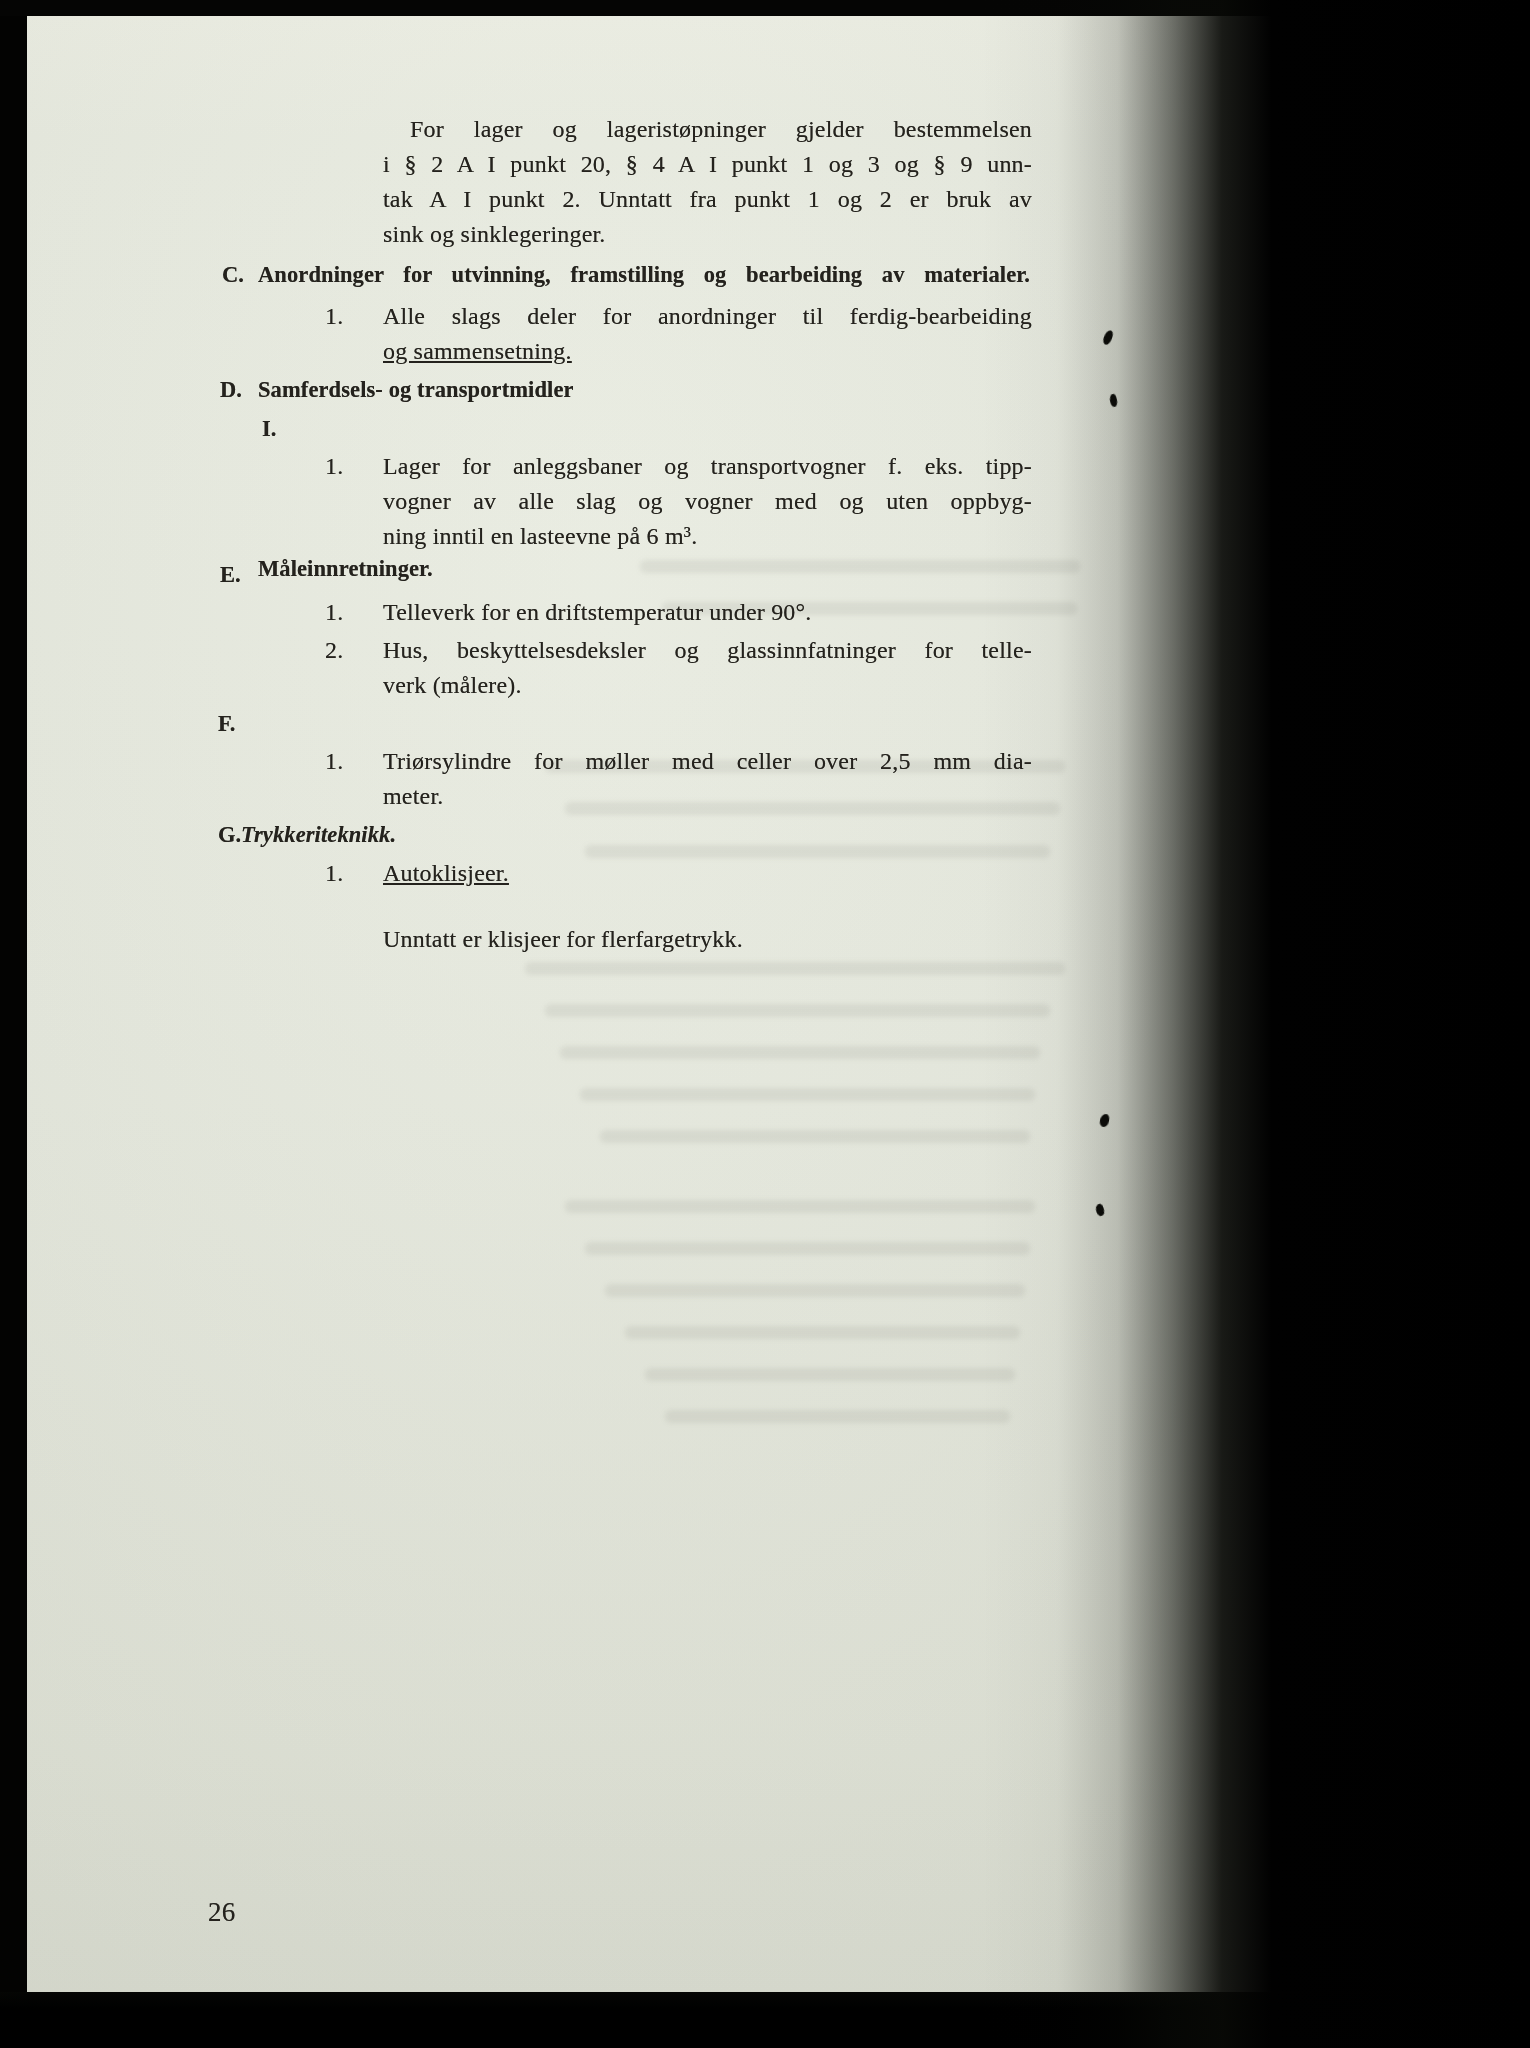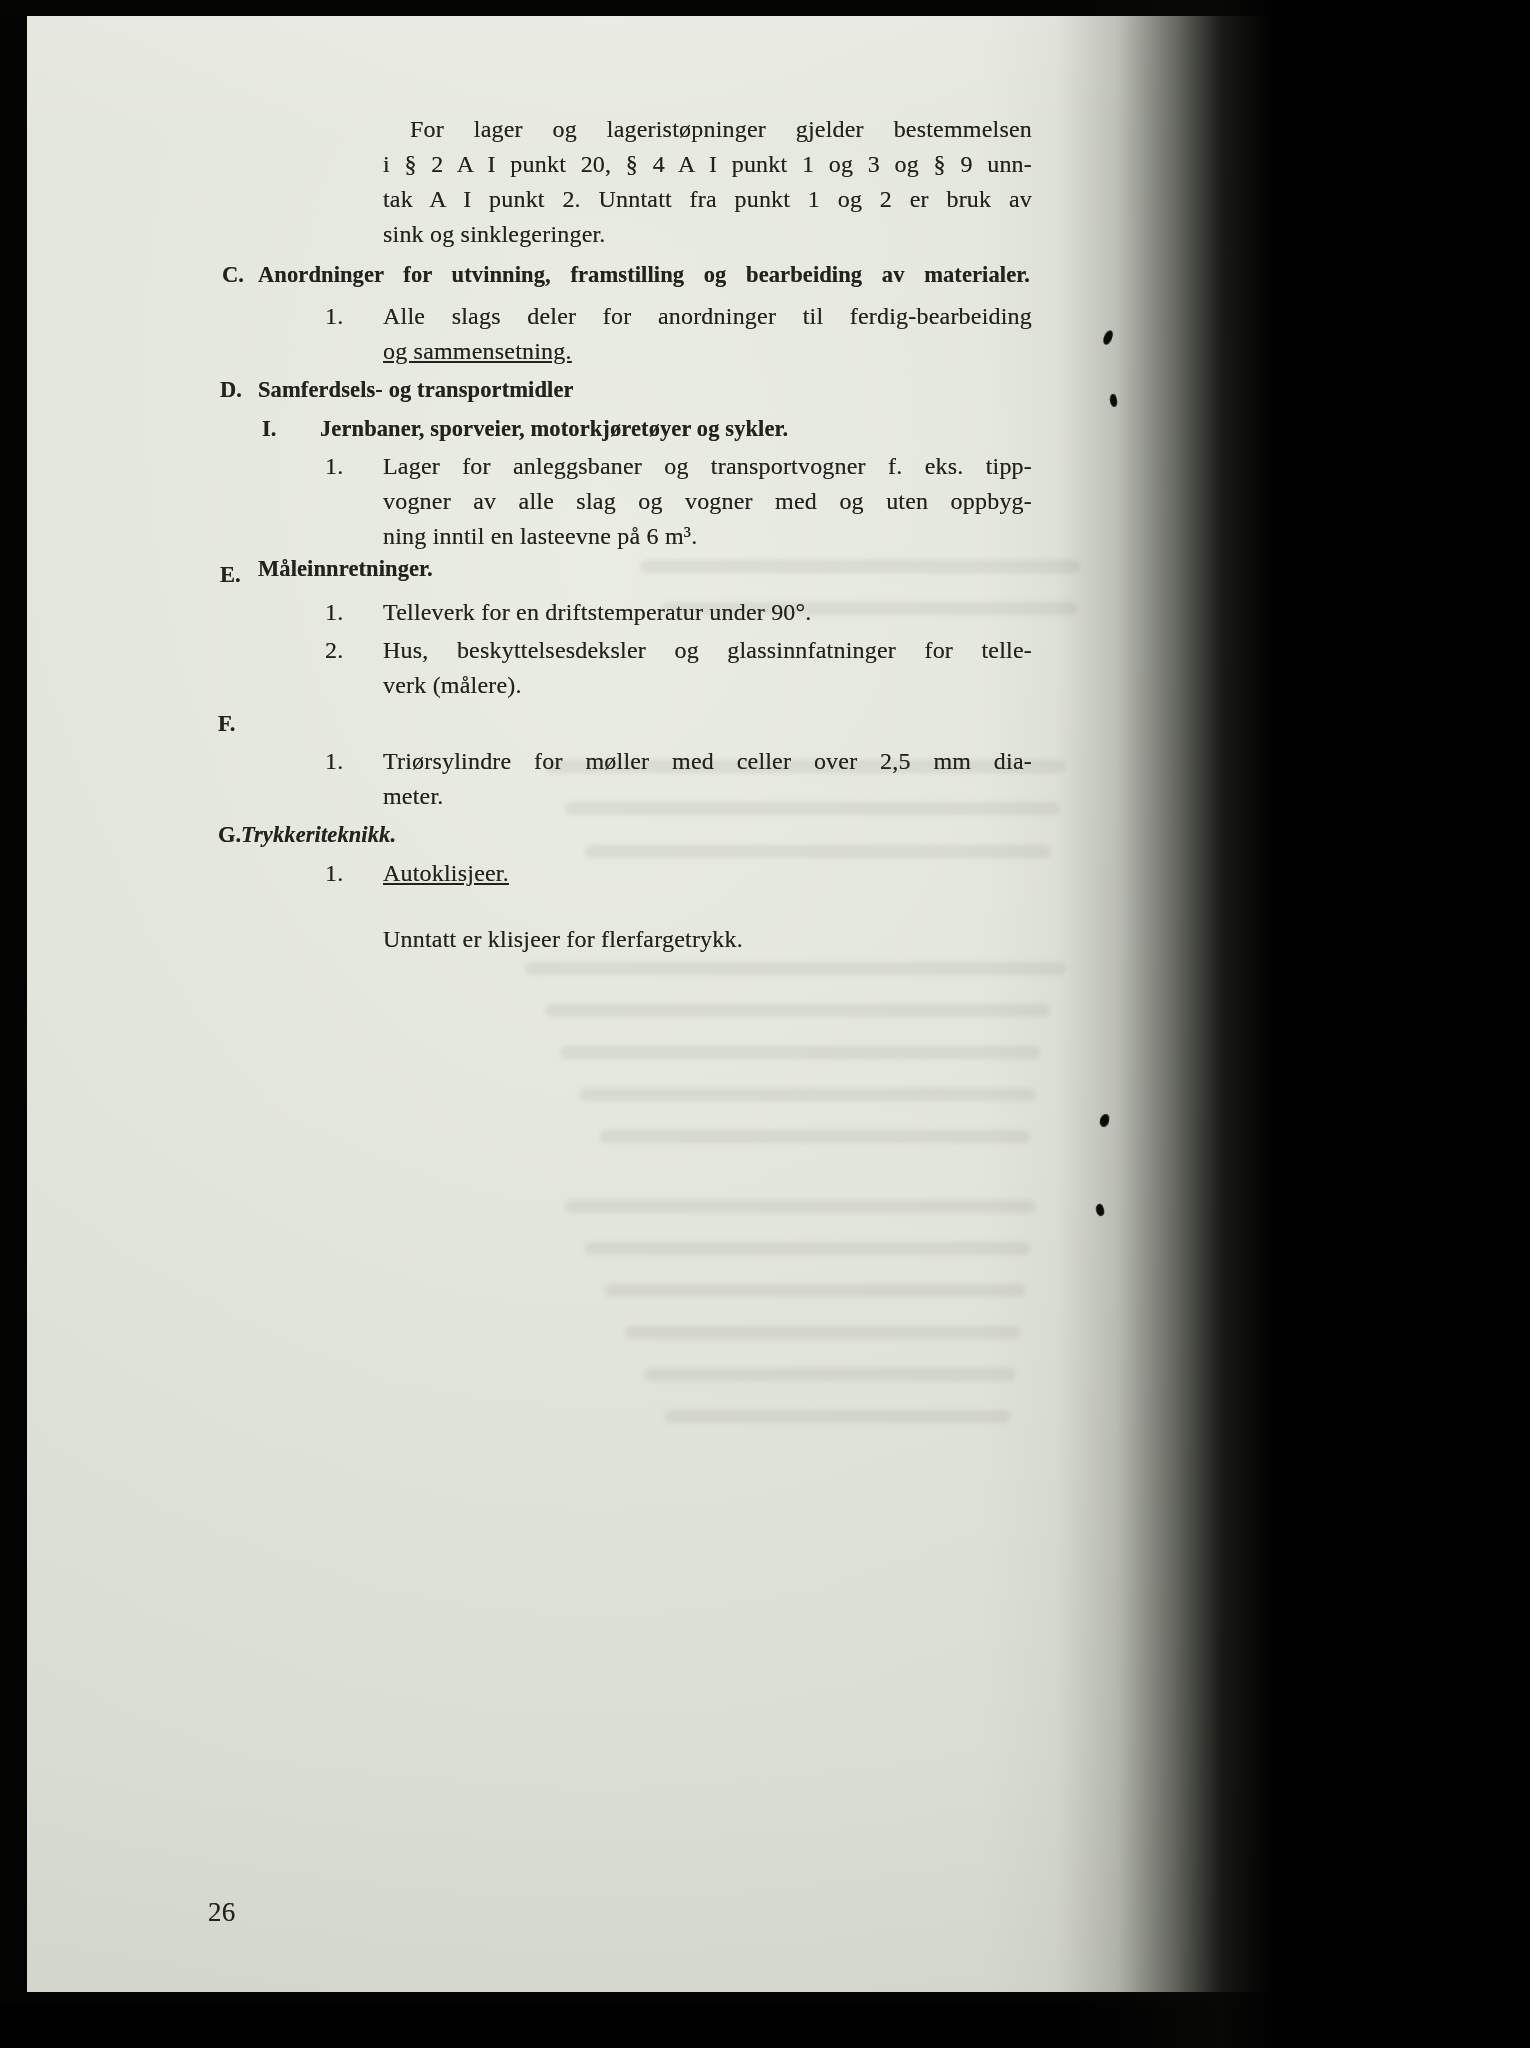--- a/index.html
+++ b/index.html
@@ -118,21 +118,20 @@
 
     <div class="ln b" style="top:257px;left:222px;">C.</div>
     <div class="ln b j" style="top:257px;left:258px;width:772px;">Anordninger for utvinning, framstilling og bearbeiding av materialer.</div>
     <div class="ln" style="top:299px;left:325px;">1.</div>
     <div class="ln j" style="top:299px;left:383px;width:649px;">Alle slags deler for anordninger til ferdig-bearbeiding</div>
     <div class="ln" style="top:334px;left:383px;text-decoration:underline;">og sammensetning.</div>
 
     <div class="ln b" style="top:372px;left:220px;">D.</div>
     <div class="ln b" style="top:372px;left:258px;">Samferdsels- og transportmidler</div>
     <div class="ln b" style="top:411px;left:262px;">I.</div>
-    <div class="ln b" style="top:411px;left:320px;">Jernbaner, sporveier, motorkjøretøyer og sykler.</div>
     <div class="ln" style="top:449px;left:325px;">1.</div>
     <div class="ln j" style="top:449px;left:383px;width:649px;">Lager for anleggsbaner og transportvogner f. eks. tipp-</div>
     <div class="ln j" style="top:484px;left:383px;width:649px;">vogner av alle slag og vogner med og uten oppbyg-</div>
     <div class="ln" style="top:519px;left:383px;">ning inntil en lasteevne på 6 m³.</div>
 
     <div class="ln b" style="top:557px;left:220px;">E.</div>
     <div class="ln b" style="top:551px;left:258px;">Måleinnretninger.</div>
     <div class="ln" style="top:595px;left:325px;">1.</div>
     <div class="ln" style="top:595px;left:383px;">Telleverk for en driftstemperatur under 90°.</div>
     <div class="ln" style="top:633px;left:325px;">2.</div>

